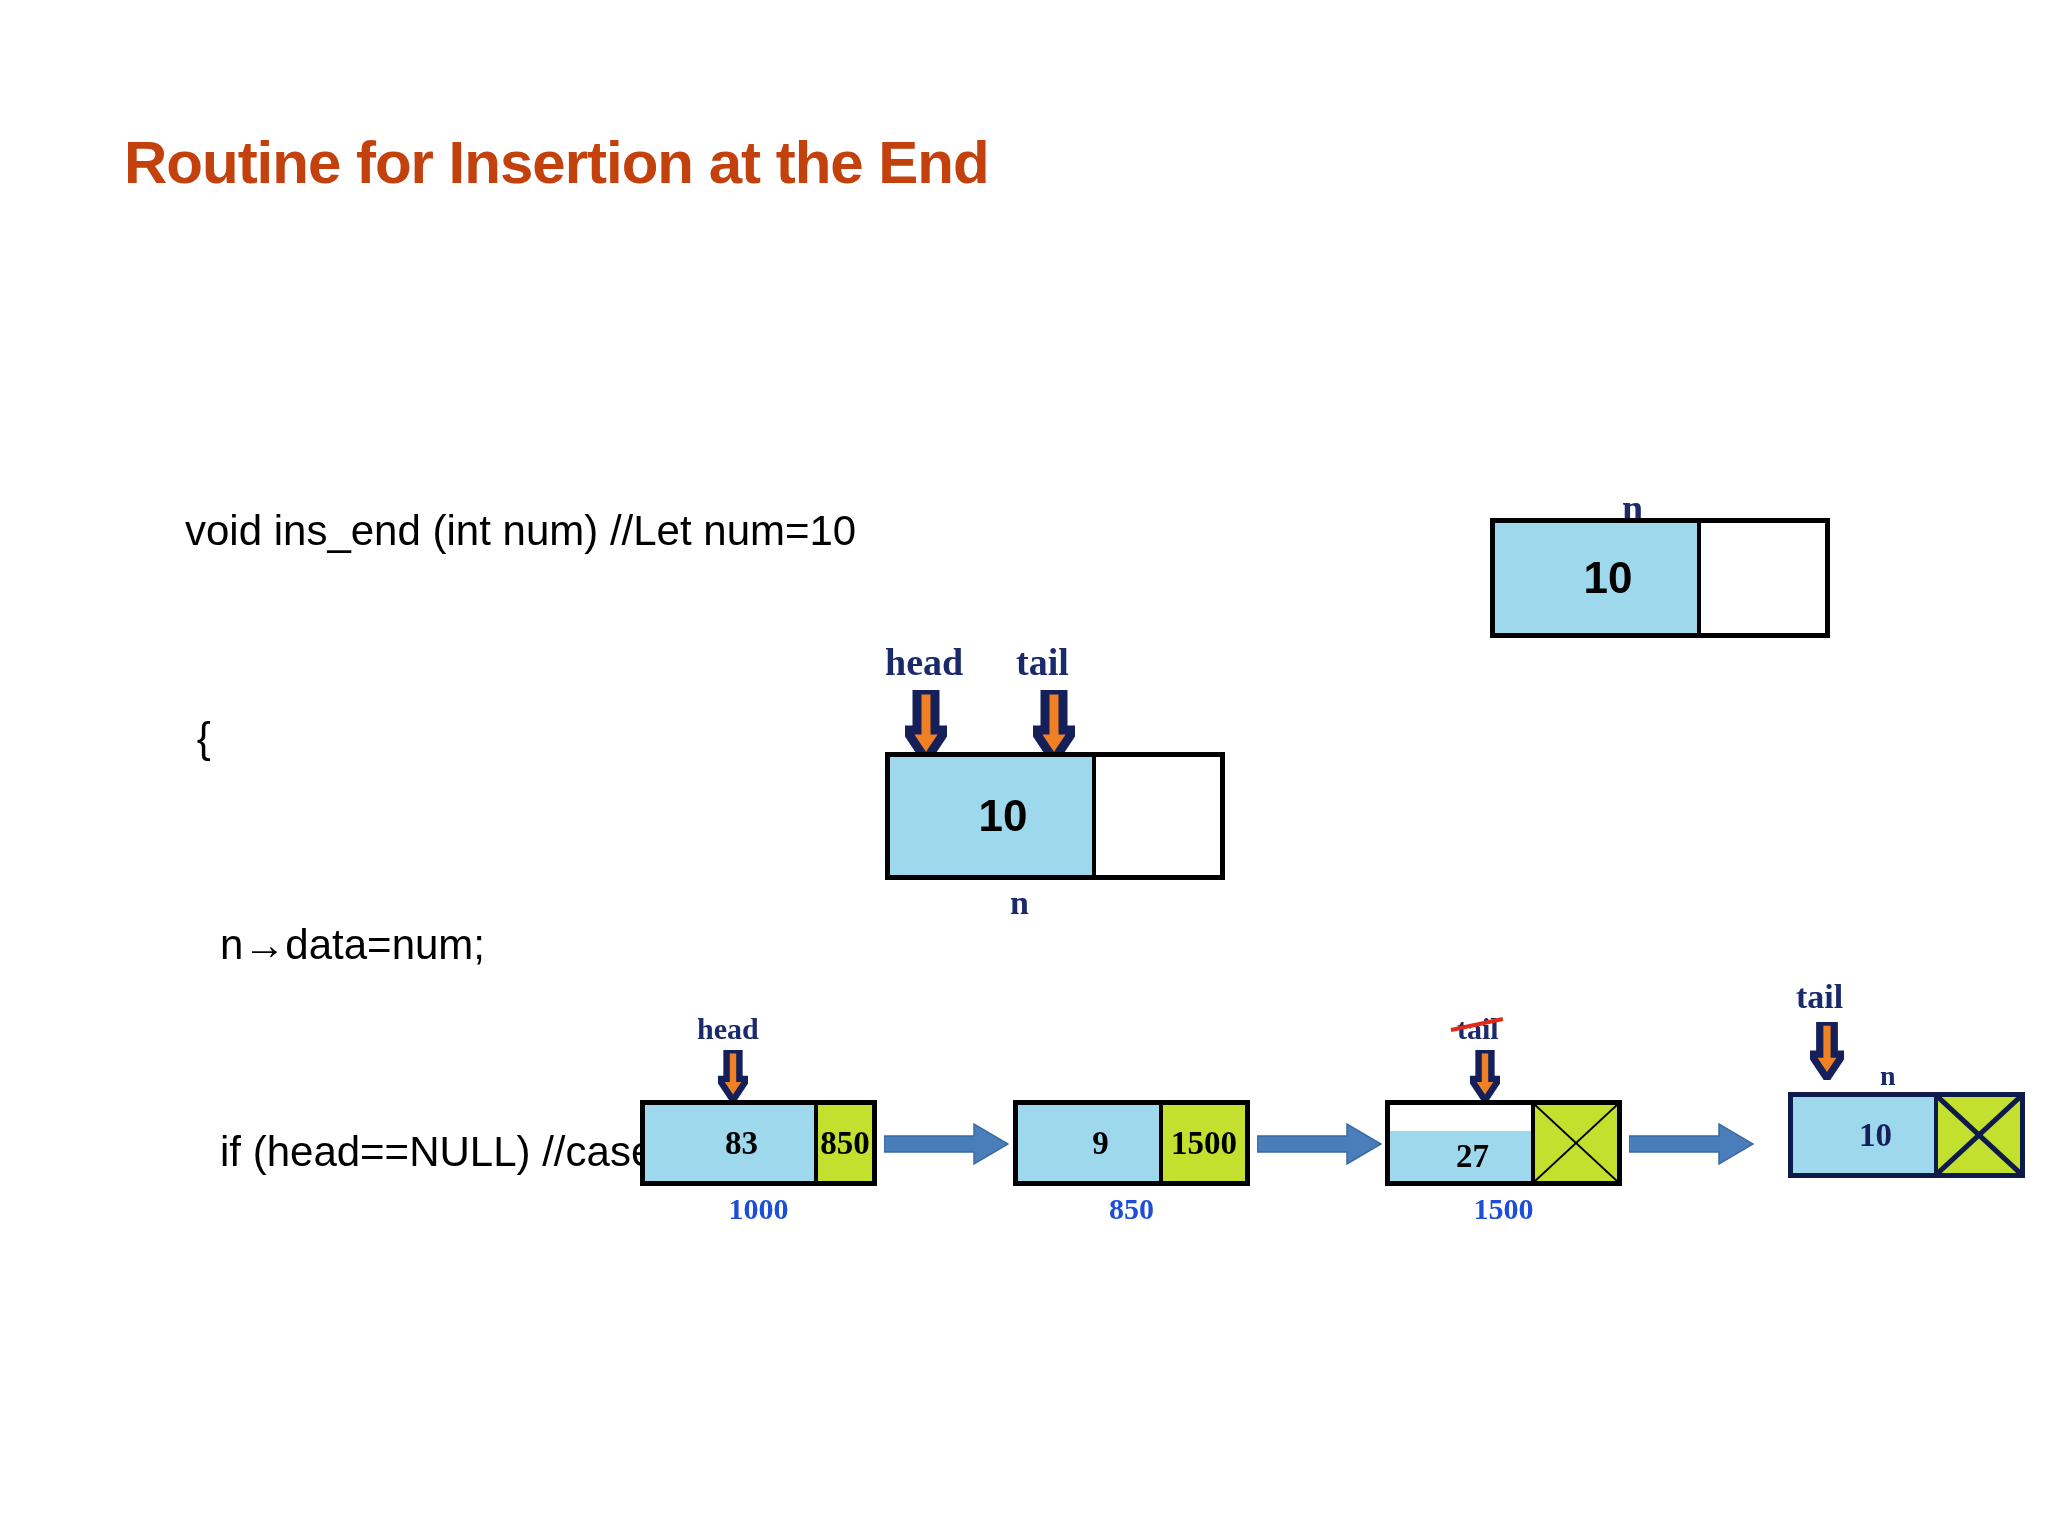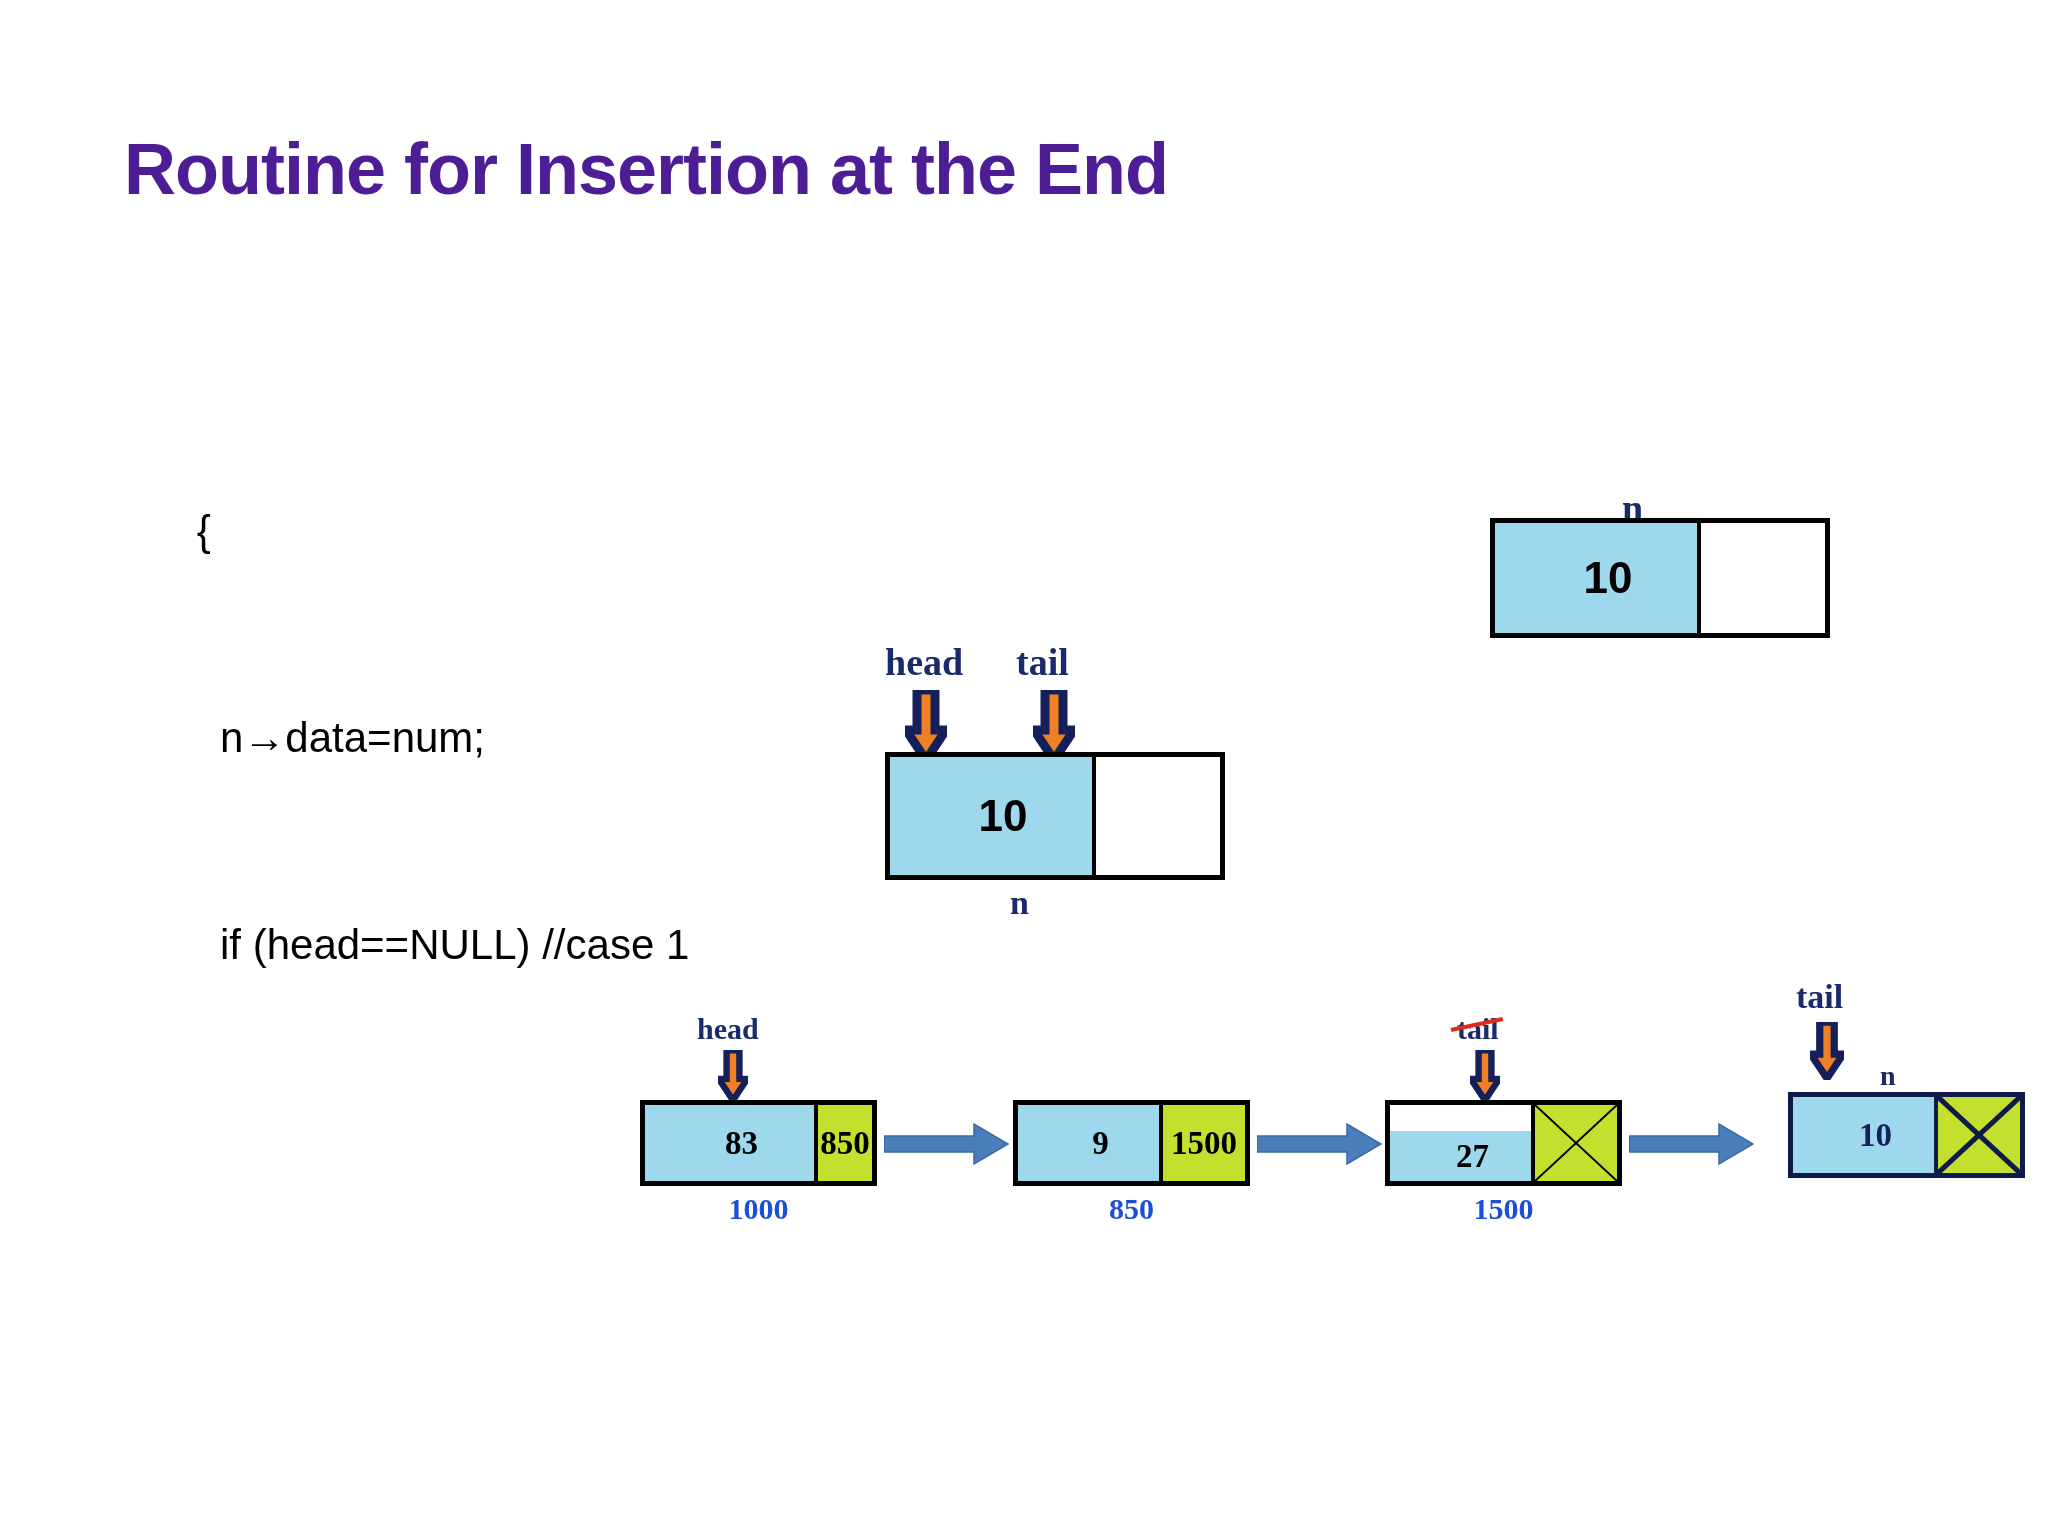--- a/index.html
+++ b/index.html
@@ -16,23 +16,23 @@
     font-family: "Liberation Sans", sans-serif;
   }
 
   
   #slide-title {
     position: absolute;
     left: 124px;
     top: 128px;
     font-family: "Liberation Sans", sans-serif;
     font-weight: bold;
-    font-size: 72px;
+    font-size: 60px;
     letter-spacing: -1px;
-    color: #4c1d95;
+    color: #c2410c;
     white-space: nowrap;
   }
 
   
   #code-block {
     position: absolute;
     left: 185px;
     top: 358px;
     font-family: "Liberation Sans", sans-serif;
     font-size: 42px;
@@ -133,20 +133,21 @@
   }
 </style>
 </head>
 <body>
 
 <div id="slide">
 
   <div id="slide-title">Routine for Insertion at the End</div>
 
   <div id="code-block">
+    <div class="code-line">void ins_end (int num) //Let num=10</div>
     <div class="code-line"> {</div>
     <div class="code-line">   n→data=num;</div>
     <div class="code-line">   if (head==NULL) //case 1</div>
     
     
     
     
     
     
     

